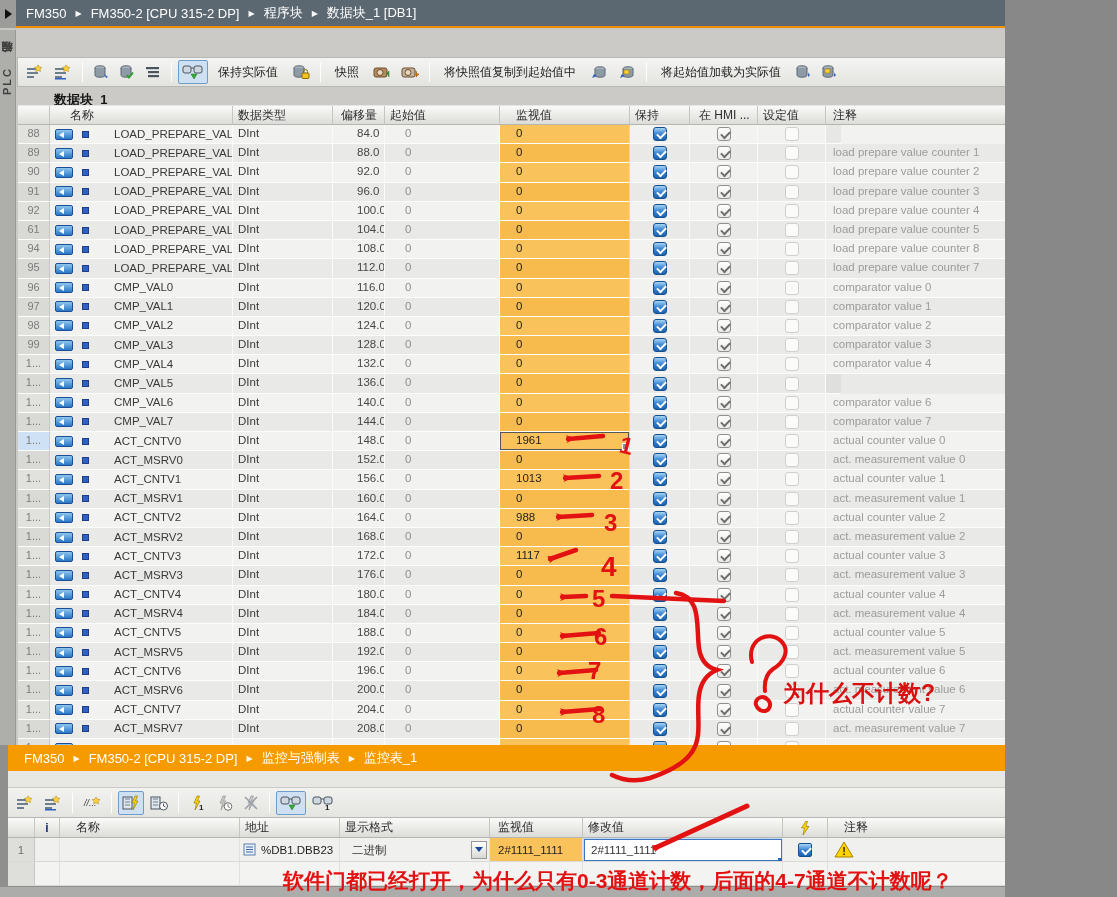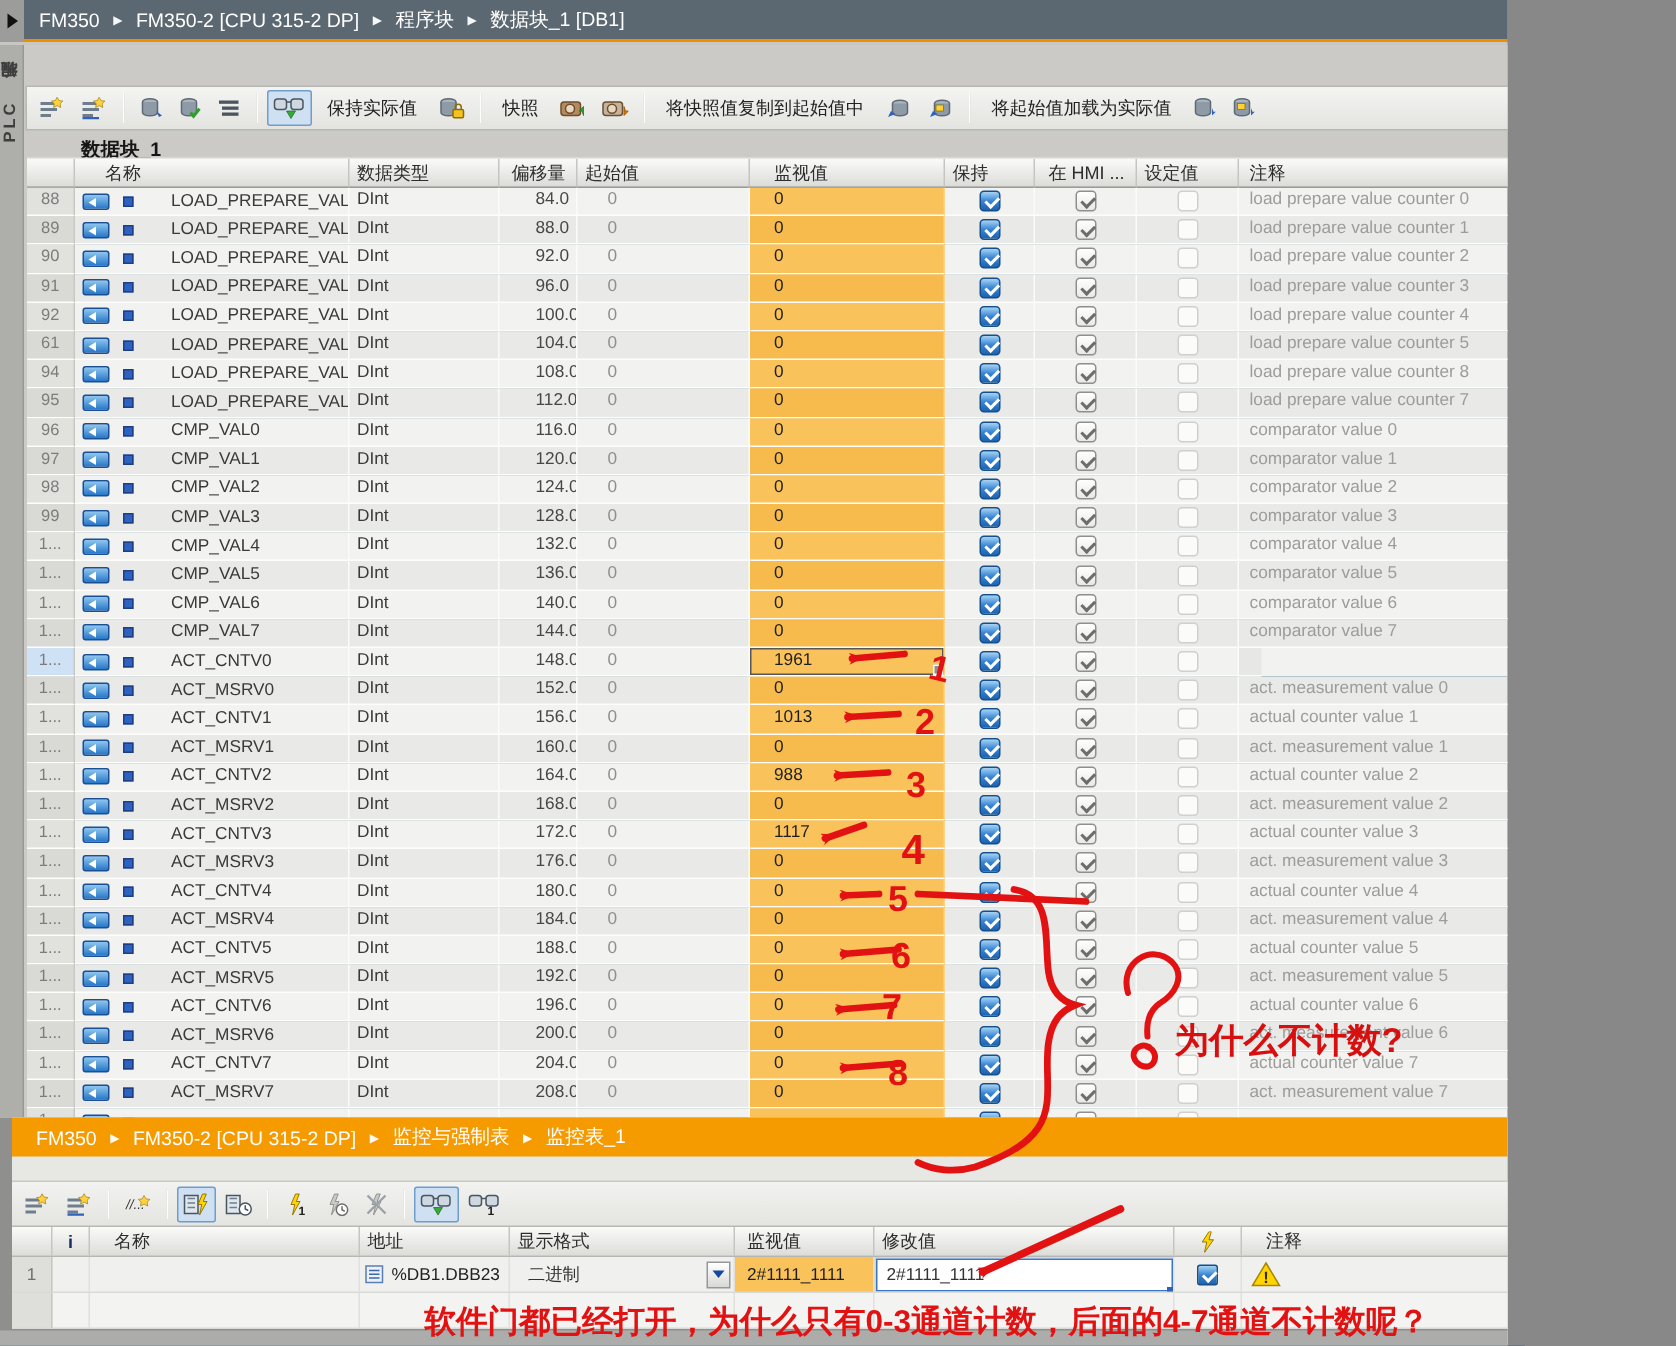--- a/index.html
+++ b/index.html
@@ -25,21 +25,21 @@
   background:linear-gradient(#f4f4f2,#e3e3e0);border:1px solid #b7b7b4;display:flex;align-items:center;padding-left:4px;gap:2px}
 .tb{height:24px;min-width:24px;display:flex;align-items:center;justify-content:center;border:1px solid transparent;border-radius:2px;padding:0 3px}
 .tb.pressed{background:#cfe0f2;border:1px solid #6f9dcb}
 .tb.txt{font-size:12px;color:#222;padding:0 7px;white-space:nowrap}
 .vsep{width:1px;height:20px;background:#b3b3b0;border-right:1px solid #fdfdfc;margin:0 4px}
 .dbtitle{position:absolute;left:38px;top:61px;font-size:13px;font-weight:bold;color:#161616}
 
 .dbhead{position:absolute;left:2px;top:75px;width:1099px;height:20px;display:flex;
   background:linear-gradient(#fafaf8,#dcdcd9);border-top:1px solid #e6e6e4;border-bottom:1px solid #b5b5b2}
 .hc{flex:none;height:100%;border-right:1px solid #c5c5c2;font-size:12px;line-height:18px;color:#2d2d2d;white-space:nowrap;overflow:hidden}
-.dbrows{position:absolute;left:2px;top:95px;width:1099px;height:620px;overflow:hidden;background:#0c4a6e}
+.dbrows{position:absolute;left:2px;top:95px;width:1099px;height:620px;overflow:hidden;background:#fdba74}
 .r{display:flex;height:19.2px;background:#f2f2f0}
 .r.even{background:#e9e9e7}
 .c{flex:none;height:100%;border-right:1px solid #fbfbfa;border-bottom:1px solid #fdfdfc;
   font-size:11.5px;line-height:17px;color:#3a3a3a;white-space:nowrap;overflow:hidden}
 .wA{width:32px}.wB{width:183px}.wC{width:100px}.wD{width:52px}.wE{width:115px}.wF{width:130px}
 .wG{width:60px}.wH{width:68px}.wI{width:68px}.wJ{width:276px}.wK{width:15px;border-right:none}
 .cnum{background:#e1e1de;color:#7c7c7c;text-align:center;border-right:1px solid #c7c7c4;font-size:11px}
 .r.even .cnum{background:#d9d9d6}
 .selrow .cnum{background:#cfe1f5}
 .cname{display:flex;align-items:center;padding-left:5px}
@@ -283,21 +283,20 @@
           <div class="c wF cmon">0</div>
           <div class="c wG ccb">
             <span class="cb cb-blue"></span>
           </div>
           <div class="c wH ccb">
             <span class="cb cb-gray"></span>
           </div>
           <div class="c wI ccb">
             <span class="cb cb-empty"></span>
           </div>
-          <div class="c wJ ccmt">load prepare value counter 0</div>
           <div class="c wK cxtra"></div>
         </div>
         <div class="r even">
           <div class="c wA cnum">89</div>
           <div class="c wB cname">
             <span class="tagic"></span>
             <span class="sqic"></span>
             <span class="nm">LOAD_PREPARE_VAL1</span>
           </div>
           <div class="c wC ctype">DInt</div>
@@ -582,21 +581,20 @@
           <div class="c wF cmon">0</div>
           <div class="c wG ccb">
             <span class="cb cb-blue"></span>
           </div>
           <div class="c wH ccb">
             <span class="cb cb-gray"></span>
           </div>
           <div class="c wI ccb">
             <span class="cb cb-empty"></span>
           </div>
-          <div class="c wJ ccmt">comparator value 5</div>
           <div class="c wK cxtra"></div>
         </div>
         <div class="r">
           <div class="c wA cnum">1...</div>
           <div class="c wB cname">
             <span class="tagic"></span>
             <span class="sqic"></span>
             <span class="nm">CMP_VAL6</span>
           </div>
           <div class="c wC ctype">DInt</div>
@@ -651,20 +649,21 @@
           <div class="c wF cmon sel">1961</div>
           <div class="c wG ccb">
             <span class="cb cb-blue"></span>
           </div>
           <div class="c wH ccb">
             <span class="cb cb-gray"></span>
           </div>
           <div class="c wI ccb">
             <span class="cb cb-empty"></span>
           </div>
+          <div class="c wJ ccmt">actual counter value 0</div>
           <div class="c wK cxtra"></div>
         </div>
         <div class="r even">
           <div class="c wA cnum">1...</div>
           <div class="c wB cname">
             <span class="tagic"></span>
             <span class="sqic"></span>
             <span class="nm">ACT_MSRV0</span>
           </div>
           <div class="c wC ctype">DInt</div>

